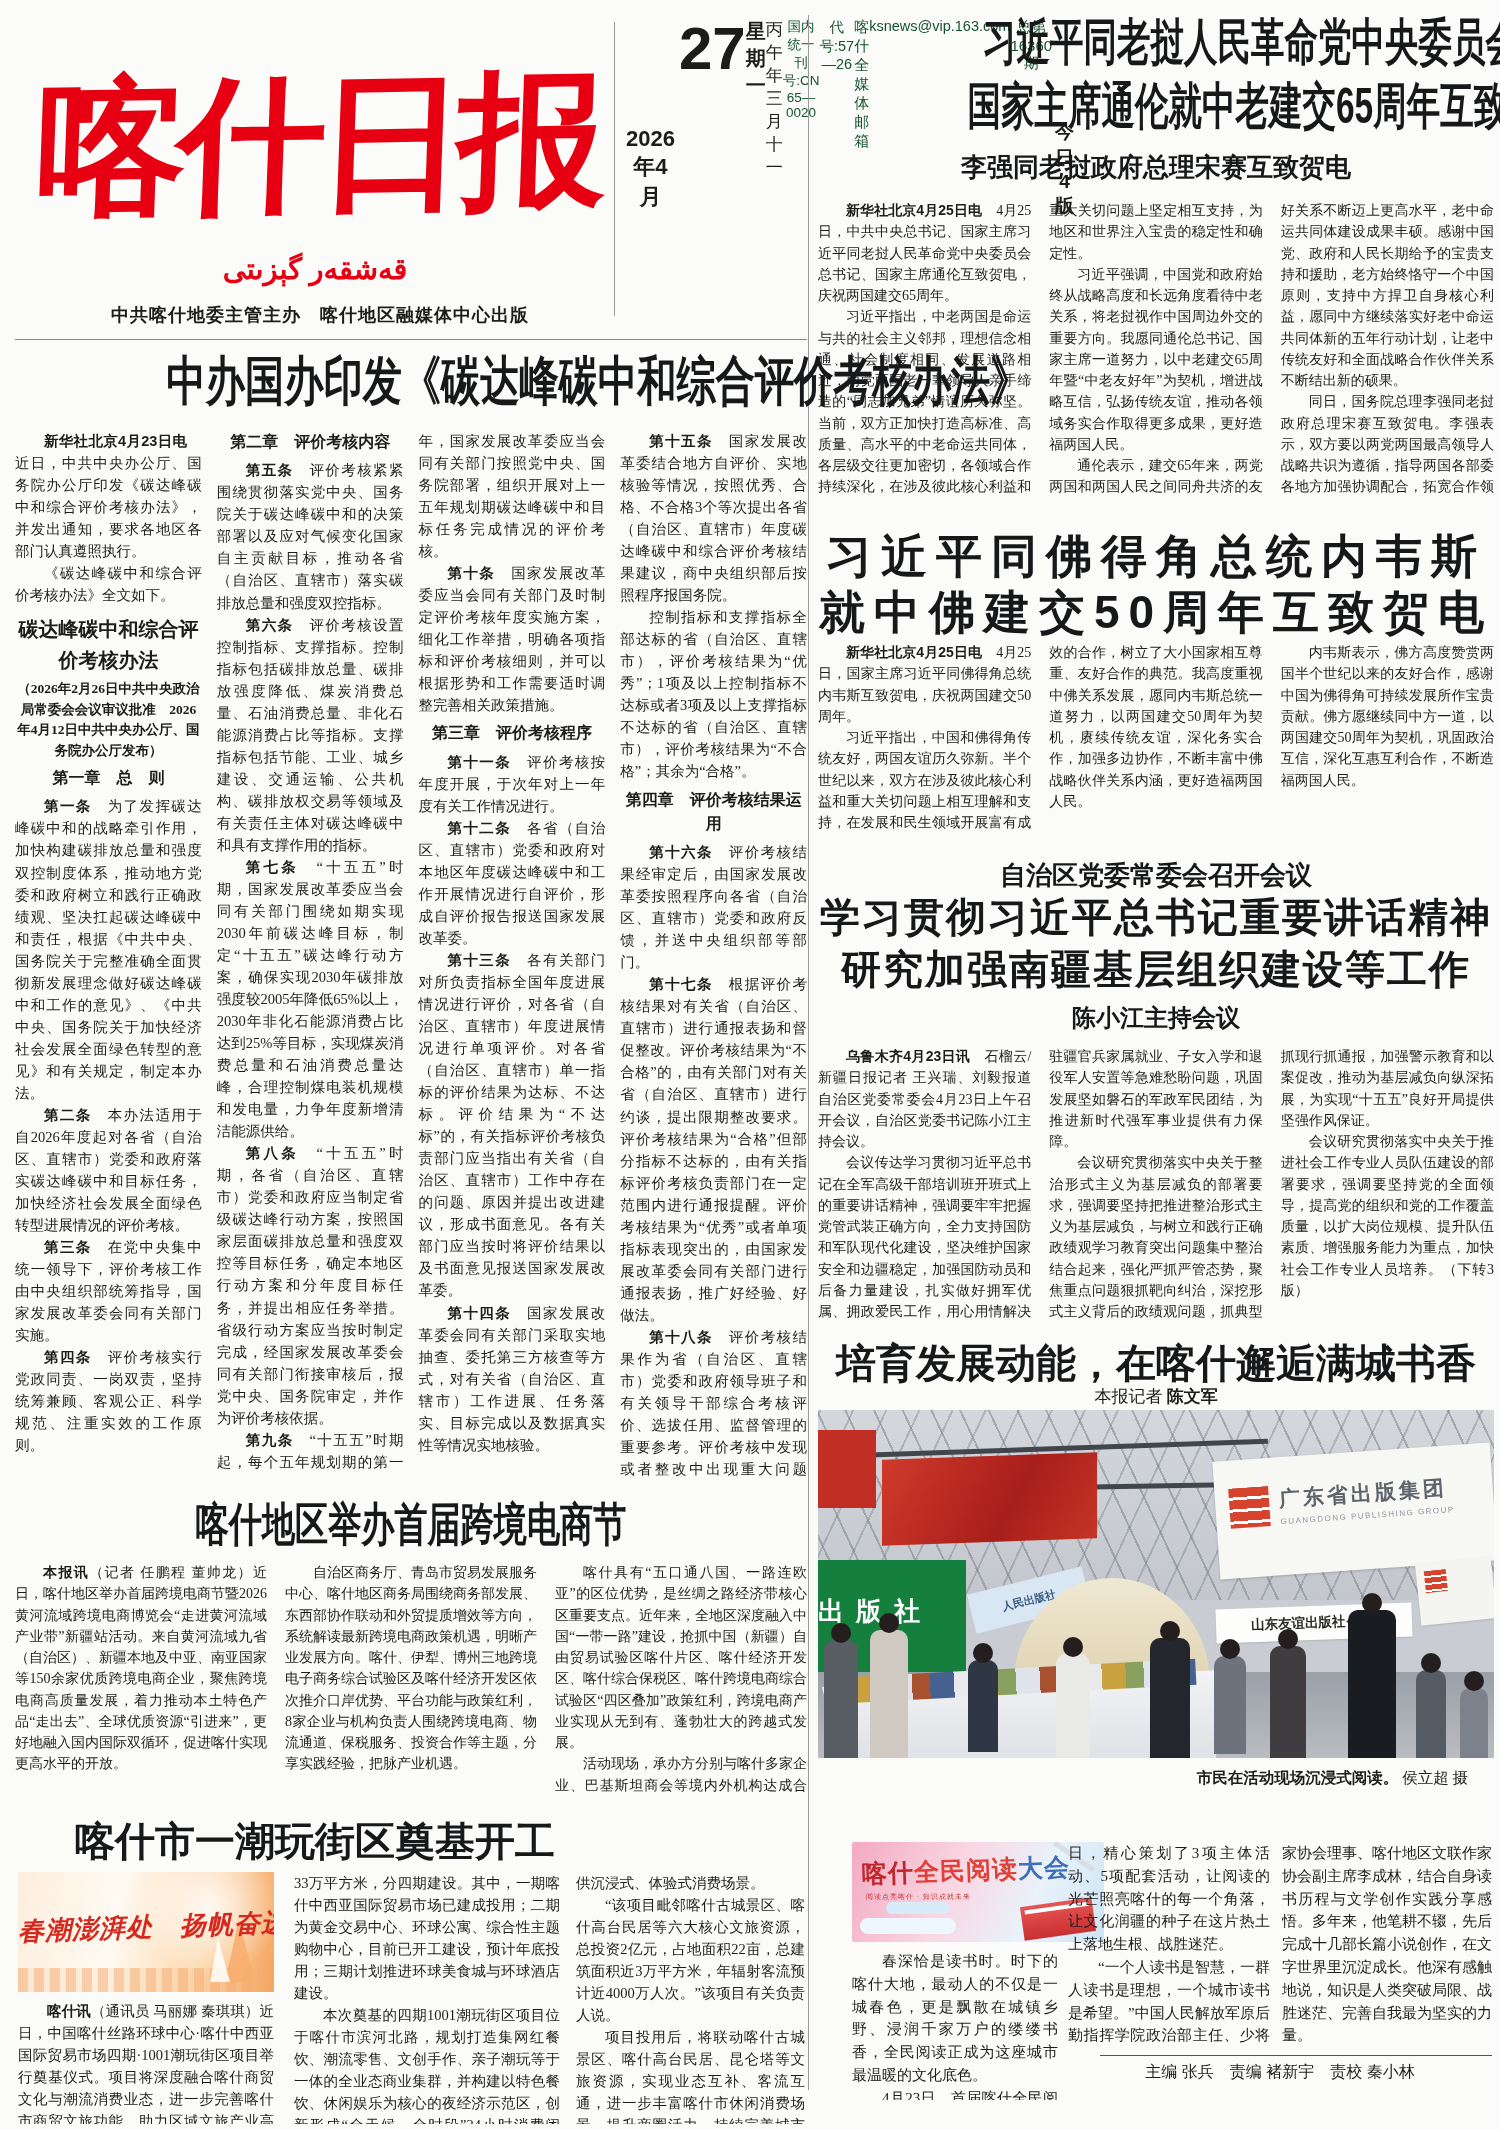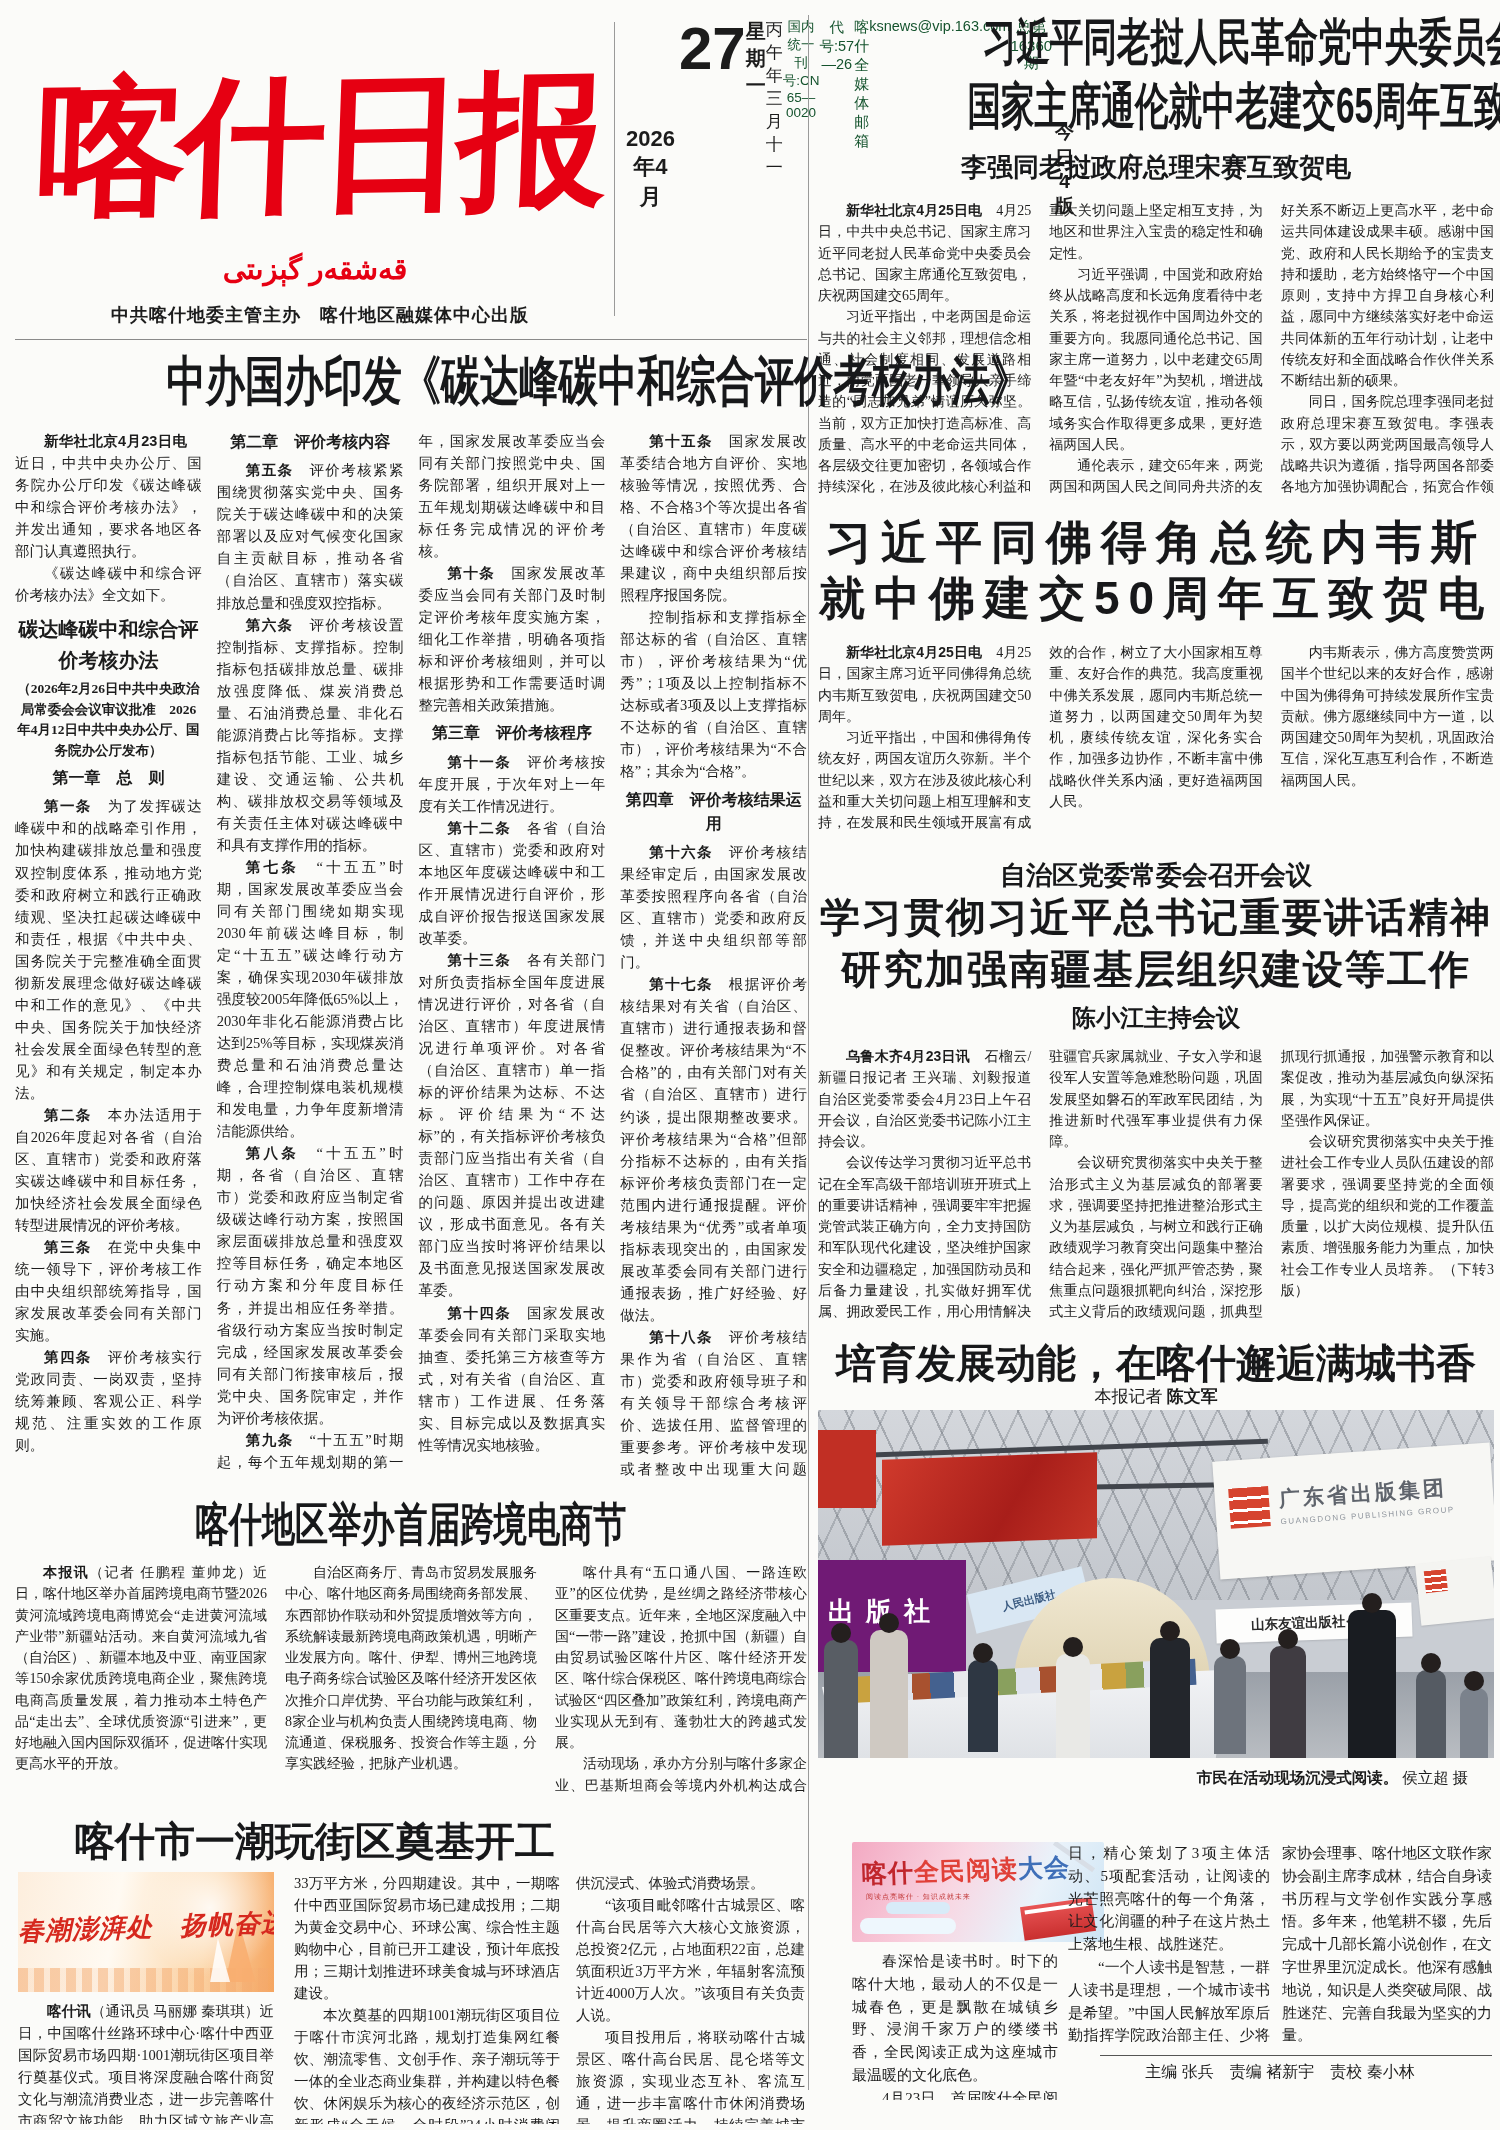--- a/index.html
+++ b/index.html
@@ -63,23 +63,23 @@
   .gd-logo{position:absolute;left:14px;top:28px;width:40px;height:40px;
     background:repeating-linear-gradient(#d6442f 0 9px,#fff 9px 12px);}
   .gd-cn{position:absolute;left:64px;top:28px;font-size:21px;color:#5f646c;font-weight:bold;
     letter-spacing:3px;font-family:"Liberation Sans",sans-serif;white-space:nowrap;}
   .gd-en{position:absolute;left:64px;top:60px;font-size:8px;color:#8f959d;letter-spacing:1.5px;
     font-family:"Liberation Sans",sans-serif;white-space:nowrap;}
   .gdb2{position:absolute;left:600px;top:150px;width:76px;height:62px;background:#f4f4f1;
     transform:rotate(-6deg);box-shadow:0 1px 2px rgba(0,0,0,.12);}
   .gd-logo2{position:absolute;left:8px;top:8px;width:22px;height:22px;
     background:repeating-linear-gradient(#d6442f 0 5px,#fff 5px 7px);}
-  .ph-blue{position:absolute;left:0;top:150px;width:148px;height:118px;background:#701a75;
+  .ph-blue{position:absolute;left:0;top:150px;width:148px;height:118px;background:#15803d;
     color:#fff;font-weight:900;font-size:26px;letter-spacing:12px;
-    font-family:"Liberation Sans",sans-serif;padding:34px 0 0 10px;box-sizing:border-box;}
+    font-family:"Liberation Sans",sans-serif;padding:34px 0 0 0;box-sizing:border-box;}
   .pplb{position:absolute;left:152px;top:170px;width:118px;height:40px;background:#d9e7f3;
     transform:rotate(-14deg);color:#3a5a80;font-size:11px;font-weight:bold;display:flex;
     align-items:center;justify-content:center;font-family:"Liberation Sans",sans-serif;}
   .arch{position:absolute;left:196px;top:168px;width:196px;height:150px;
     background:linear-gradient(#f0e8d2,#d9cba6);border-radius:50% 50% 6px 6px/70% 70% 6px 6px;}
   .bsign{position:absolute;left:398px;top:196px;width:196px;height:34px;background:#fdfdfc;
     display:flex;align-items:center;justify-content:center;font-size:13.5px;font-weight:bold;
     color:#2a2a2a;transform:rotate(-2deg);box-shadow:0 1px 2px rgba(0,0,0,.12);z-index:4;}
   .floor{position:absolute;left:0;bottom:0;width:100%;height:86px;
     background:linear-gradient(#9aa0a8,#b9bdc2);z-index:2;}
@@ -166,21 +166,21 @@
   </div>
   <div class="abs hl-sans" style="left:818px;top:150px;width:676px;font-size:26px;text-align:center;font-weight:700;">李强同老挝政府总理宋赛互致贺电</div>
   <div class="abs bt cols3" style="left:818px;top:200px;width:676px;height:318px;">
       <p><b>新华社北京4月25日电</b>　4月25日，中共中央总书记、国家主席习近平同老挝人民革命党中央委员会总书记、国家主席通伦互致贺电，庆祝两国建交65周年。</p>
       <p>习近平指出，中老两国是命运与共的社会主义邻邦，理想信念相通、社会制度相同、发展道路相近，两党两国老一辈领导人亲手缔造的“同志加兄弟”情谊历久弥坚。当前，双方正加快打造高标准、高质量、高水平的中老命运共同体，各层级交往更加密切，各领域合作持续深化，在涉及彼此核心利益和重大关切问题上坚定相互支持，为地区和世界注入宝贵的稳定性和确定性。</p>
       <p>习近平强调，中国党和政府始终从战略高度和长远角度看待中老关系，将老挝视作中国周边外交的重要方向。我愿同通伦总书记、国家主席一道努力，以中老建交65周年暨“中老友好年”为契机，增进战略互信，弘扬传统友谊，推动各领域务实合作取得更多成果，更好造福两国人民。</p>
       <p>通伦表示，建交65年来，两党两国和两国人民之间同舟共济的友好关系不断迈上更高水平，老中命运共同体建设成果丰硕。感谢中国党、政府和人民长期给予的宝贵支持和援助，老方始终恪守一个中国原则，支持中方捍卫自身核心利益，愿同中方继续落实好老中命运共同体新的五年行动计划，让老中传统友好和全面战略合作伙伴关系不断结出新的硕果。</p>
       <p>同日，国务院总理李强同老挝政府总理宋赛互致贺电。李强表示，双方要以两党两国最高领导人战略共识为遵循，指导两国各部委各地方加强协调配合，拓宽合作领域，培育发展动能，推动中老全面战略合作取得更多务实成果。</p>
     </div>
 
-  <div class="abs hl-sans" style="left:818px;top:514px;width:676px;font-size:46px;line-height:1.22;letter-spacing:9px;text-align:center;">
+  <div class="abs hl-sans" style="left:818px;top:528px;width:676px;font-size:46px;line-height:1.22;letter-spacing:9px;text-align:center;">
     <div>习近平同佛得角总统内韦斯</div>
     <div>就中佛建交50周年互致贺电</div>
   </div>
   <div class="abs bt cols3" style="left:818px;top:642px;width:676px;height:212px;">
       <p><b>新华社北京4月25日电</b>　4月25日，国家主席习近平同佛得角总统内韦斯互致贺电，庆祝两国建交50周年。</p>
       <p>习近平指出，中国和佛得角传统友好，两国友谊历久弥新。半个世纪以来，双方在涉及彼此核心利益和重大关切问题上相互理解和支持，在发展和民生领域开展富有成效的合作，树立了大小国家相互尊重、友好合作的典范。我高度重视中佛关系发展，愿同内韦斯总统一道努力，以两国建交50周年为契机，赓续传统友谊，深化务实合作，加强多边协作，不断丰富中佛战略伙伴关系内涵，更好造福两国人民。</p>
       <p>内韦斯表示，佛方高度赞赏两国半个世纪以来的友好合作，感谢中国为佛得角可持续发展所作宝贵贡献。佛方愿继续同中方一道，以两国建交50周年为契机，巩固政治互信，深化互惠互利合作，不断造福两国人民。</p>
     </div>
 
   <div class="abs hl-sans" style="left:818px;top:858px;width:676px;font-size:26px;text-align:center;">自治区党委常委会召开会议</div>

